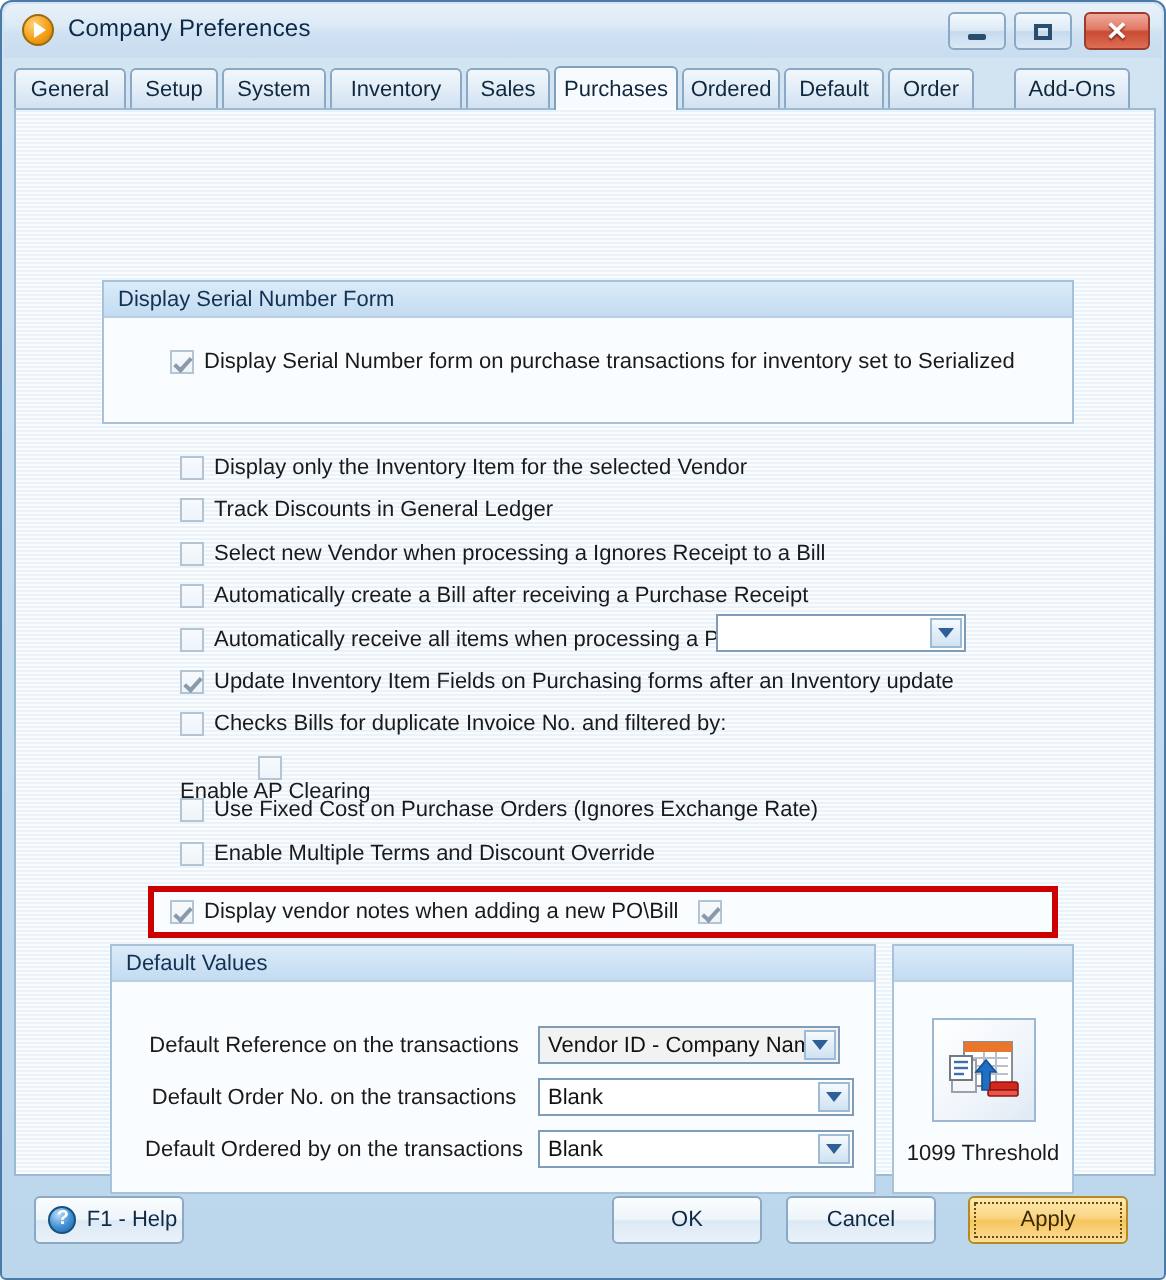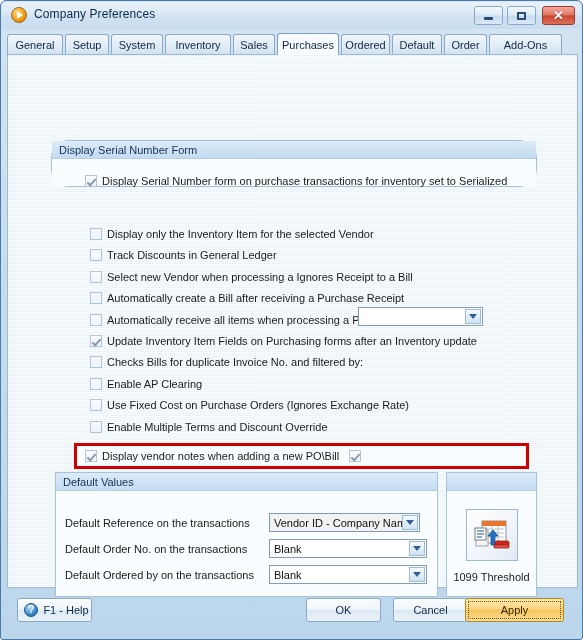--- a/index.html
+++ b/index.html
@@ -149,21 +149,21 @@
     padding-left: 7px;
     font-size: 11px; color: #123254;
     white-space: nowrap;
   }
   .groupbox > .gb-body {
     position: relative;
     background: #fafdff;
     height: calc(100% - 18px);
   }
 
-  #gb-serial { left: 43px; top: 85px; width: 486px; height: 47px; border-radius: 18px; }
+  #gb-serial { left: 43px; top: 85px; width: 486px; height: 72px; }
   #gb-defaults { left: 47px; top: 417px; width: 383px; height: 125px; }
   #gb-1099 { left: 438px; top: 417px; width: 91px; height: 125px; }
 
   
   .chk-row {
     position: absolute;
     display: flex; align-items: center;
     white-space: nowrap;
     font-size: 11px;
     color: #1a1a1a;
@@ -238,21 +238,21 @@
   
   .def-row {
     position: absolute;
     left: 9px;
     height: 19px;
     display: flex; align-items: center;
     white-space: nowrap;
     font-size: 11px;
     color: #1a1a1a;
   }
-  .def-label { width: 204px; display: inline-block; }
+  .def-label { width: 204px; display: inline-block; text-align: center; }
 
   
   #icon-1099 {
     position: absolute; left: 50%; top: 18px;
     transform: translateX(-50%);
     width: 52px; height: 52px;
     box-sizing: border-box;
     border: 1px solid #9db9d2;
     background: linear-gradient(135deg, #ffffff 0%, #f0f5fb 60%, #dfe9f4 100%);
     display: flex; align-items: center; justify-content: center;
@@ -289,21 +289,21 @@
     border: 1px solid #17527f;
     box-sizing: border-box;
     color: #ffffff; font-size: 10px; font-weight: bold;
     display: flex; align-items: center; justify-content: center;
     margin-right: 5px;
     line-height: 1;
   }
   #btn-ok { right: 197px; width: 75px; }
   #btn-cancel { right: 110px; width: 75px; }
   #btn-apply {
-    right: 14px; width: 99px;
+    right: 14px; width: 80px;
     border: 1px solid #b8891f;
     background: linear-gradient(to bottom, #fdeab2 0%, #fad483 45%, #f7c65e 52%, #fbdd9a 100%);
     color: #3a2a05;
   }
   #btn-apply .focus-ring {
     position: absolute; left: 2px; top: 2px; right: 2px; bottom: 2px;
     border: 1px dotted #6b4e09;
   }
   #btn-apply .apply-label { position: relative; z-index: 2; }
 </style>
@@ -348,21 +348,21 @@
       </div>
       <div class="tab" style="left: 334px; width: 49px;">
         <span>Ordered</span>
       </div>
       <div class="tab" style="left: 385px; width: 50px;">
         <span>Default</span>
       </div>
       <div class="tab" style="left: 437px; width: 43px;">
         <span>Order</span>
       </div>
-      <div class="tab" style="left: 482px; width: 73px;">
+      <div class="tab" style="left: 500px; width: 58px;">
         <span>Add-Ons</span>
       </div>
     </div>
 
   <div id="page">
 
     <div class="groupbox" id="gb-serial">
       <div class="gb-header">Display Serial Number Form</div>
       <div class="gb-body">
         <div class="chk-row" id="serial-chk" style="left:33px; top:16px;">
@@ -394,21 +394,21 @@
           <span class="chk-label">Automatically receive all items when processing a PO to a Purchase Receipt</span>
         </div>
         <div class="chk-row" style="top: 280px;">
           <span class="cbox checked"></span>
           <span class="chk-label">Update Inventory Item Fields on Purchasing forms after an Inventory update</span>
         </div>
         <div class="chk-row" style="top: 301px;">
           <span class="cbox"></span>
           <span class="chk-label">Checks Bills for duplicate Invoice No. and filtered by:</span>
         </div>
-        <div class="chk-row" style="top: 323px;">
+        <div class="chk-row" style="top: 323px; flex-direction: column;">
           <span class="cbox"></span>
           <span class="chk-label">Enable AP Clearing</span>
         </div>
         <div class="chk-row" style="top: 344px;">
           <span class="cbox"></span>
           <span class="chk-label">Use Fixed Cost on Purchase Orders (Ignores Exchange Rate)</span>
         </div>
         <div class="chk-row" style="top: 366px;">
           <span class="cbox"></span>
           <span class="chk-label">Enable Multiple Terms and Discount Override</span>

